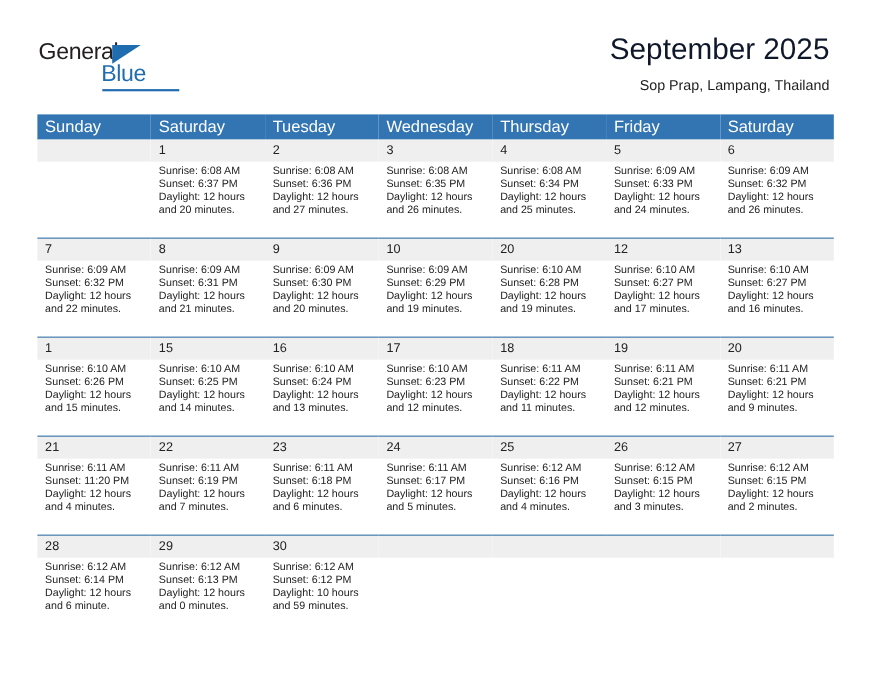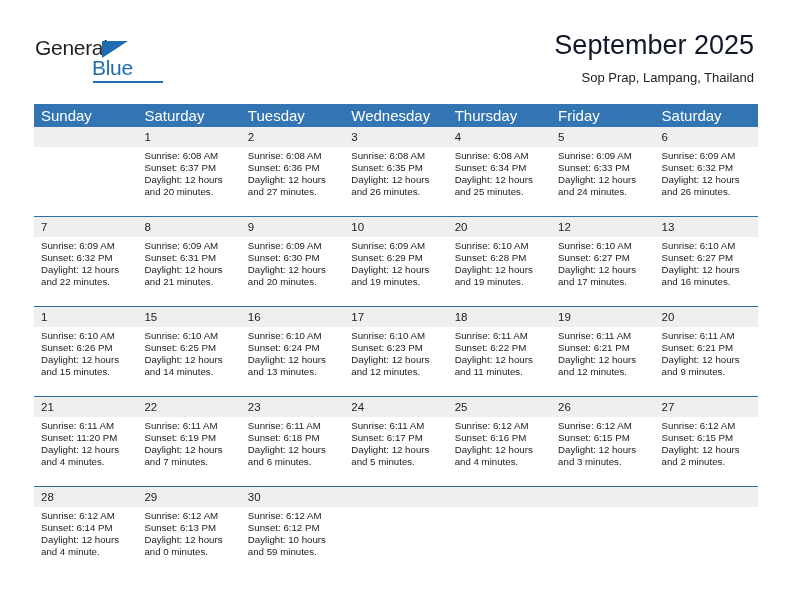--- a/index.html
+++ b/index.html
@@ -449,21 +449,21 @@
         </td>
       </tr>
 
       <tr class="week-row">
         <td>
           <div class="daynum">28</div>
           <div class="cellbody">
             <div>Sunrise: 6:12 AM</div>
             <div>Sunset: 6:14 PM</div>
             <div>Daylight: 12 hours</div>
-            <div>and 4 minute.</div>
+            <div>and 6 minute.</div>
           </div>
         </td>
         <td>
           <div class="daynum">29</div>
           <div class="cellbody">
             <div>Sunrise: 6:12 AM</div>
             <div>Sunset: 6:13 PM</div>
             <div>Daylight: 12 hours</div>
             <div>and 0 minutes.</div>
           </div>

